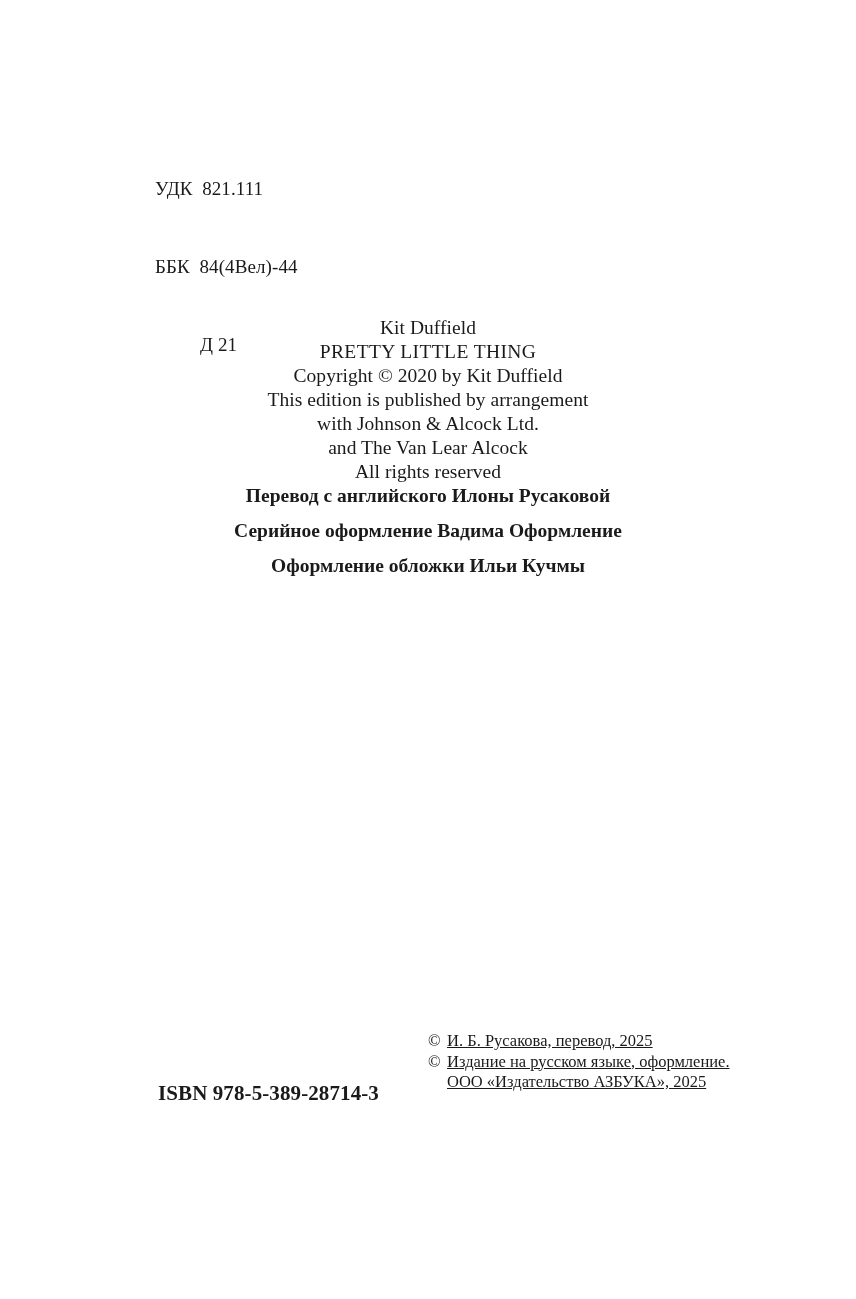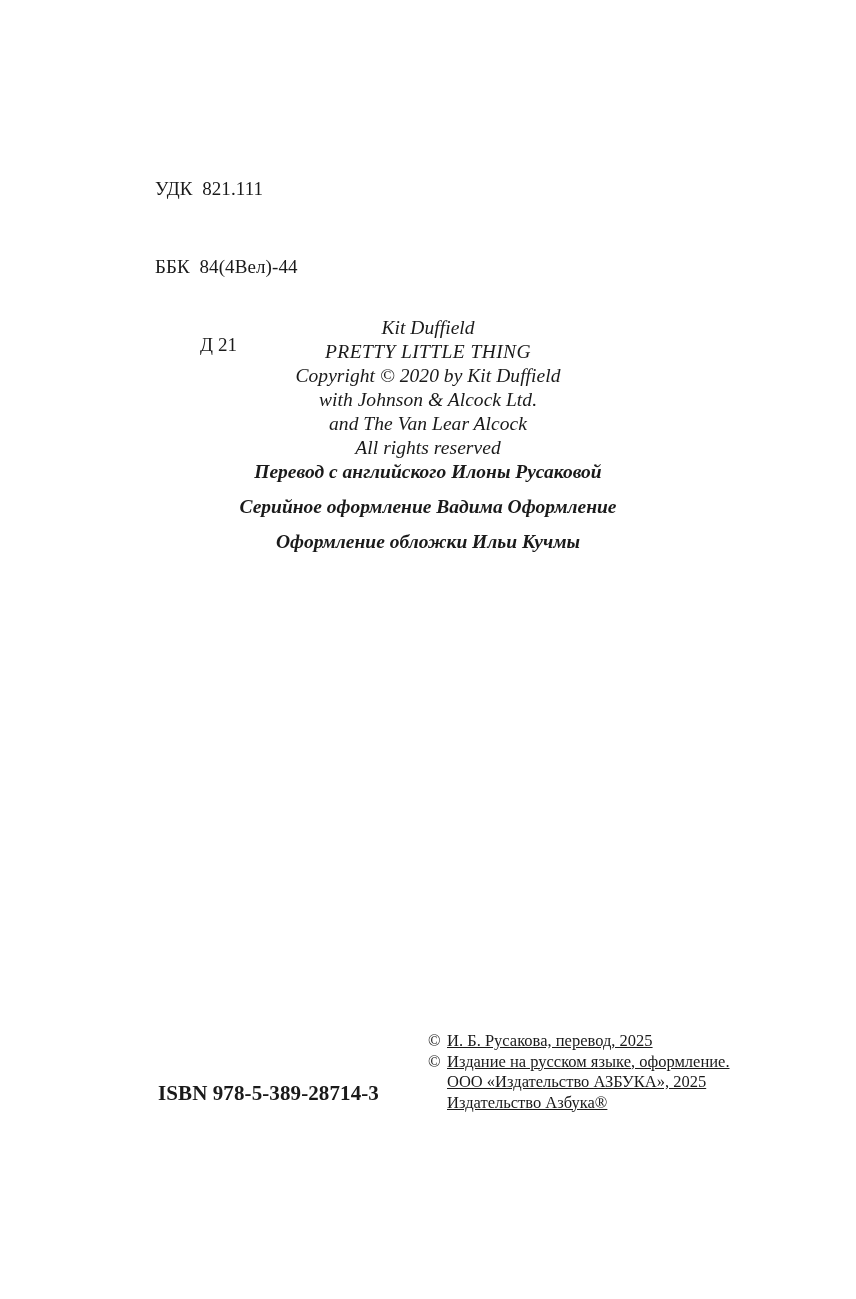--- a/index.html
+++ b/index.html
@@ -39,21 +39,20 @@
     padding-left: 45px;
   }
 
   
   .center-block {
     position: absolute;
     left: 0;
     top: 316px;
     width: 856px;
     text-align: center;
-    font-style: italic;
   }
   .center-block .eng-line {
     font-size: 19.5px;
     line-height: 24px;
     letter-spacing: 0.05px;
   }
   .center-block .eng-line.title {
     letter-spacing: 0.4px;
   }
 
@@ -112,20 +111,21 @@
   <div class="classification">
     <span class="line">УДК  821.111</span>
     <span class="line">ББК  84(4Вел)-44</span>
     <span class="line indent">Д 21</span>
   </div>
 
   <div class="center-block">
     <div class="eng-line">Kit Duffield</div>
     <div class="eng-line title">PRETTY LITTLE THING</div>
     <div class="eng-line">Copyright © 2020 by Kit Duffield</div>
+    <div class="eng-line">This edition is published by arrangement</div>
     <div class="eng-line">with Johnson &amp; Alcock Ltd.</div>
     <div class="eng-line">and The Van Lear Alcock</div>
     <div class="eng-line">All rights reserved</div>
 
     <div class="credits">
       <div class="credit-line">Перевод с английского Илоны Русаковой</div>
       <div class="credit-line">Серийное оформление Вадима Оформление</div>
       <div class="credit-line">Оформление обложки Ильи Кучмы</div>
     </div>
   </div>
@@ -133,17 +133,16 @@
   <div class="bottom">
     <div class="isbn">ISBN 978-5-389-28714-3</div>
     <div class="rights">
       <span class="r-line">
         <span class="sym">©</span><span>И. Б. Русакова, перевод, 2025</span>
       </span>
       <span class="r-line">
         <span class="sym">©</span><span>Издание на русском языке, оформление.</span>
       </span>
       <span class="r-line hang">ООО «Издательство АЗБУКА», 2025</span>
-      <span class="r-line hang">Издательство Азбука®</span>
     </div>
   </div>
 
 </div>
 
 </body></html>

